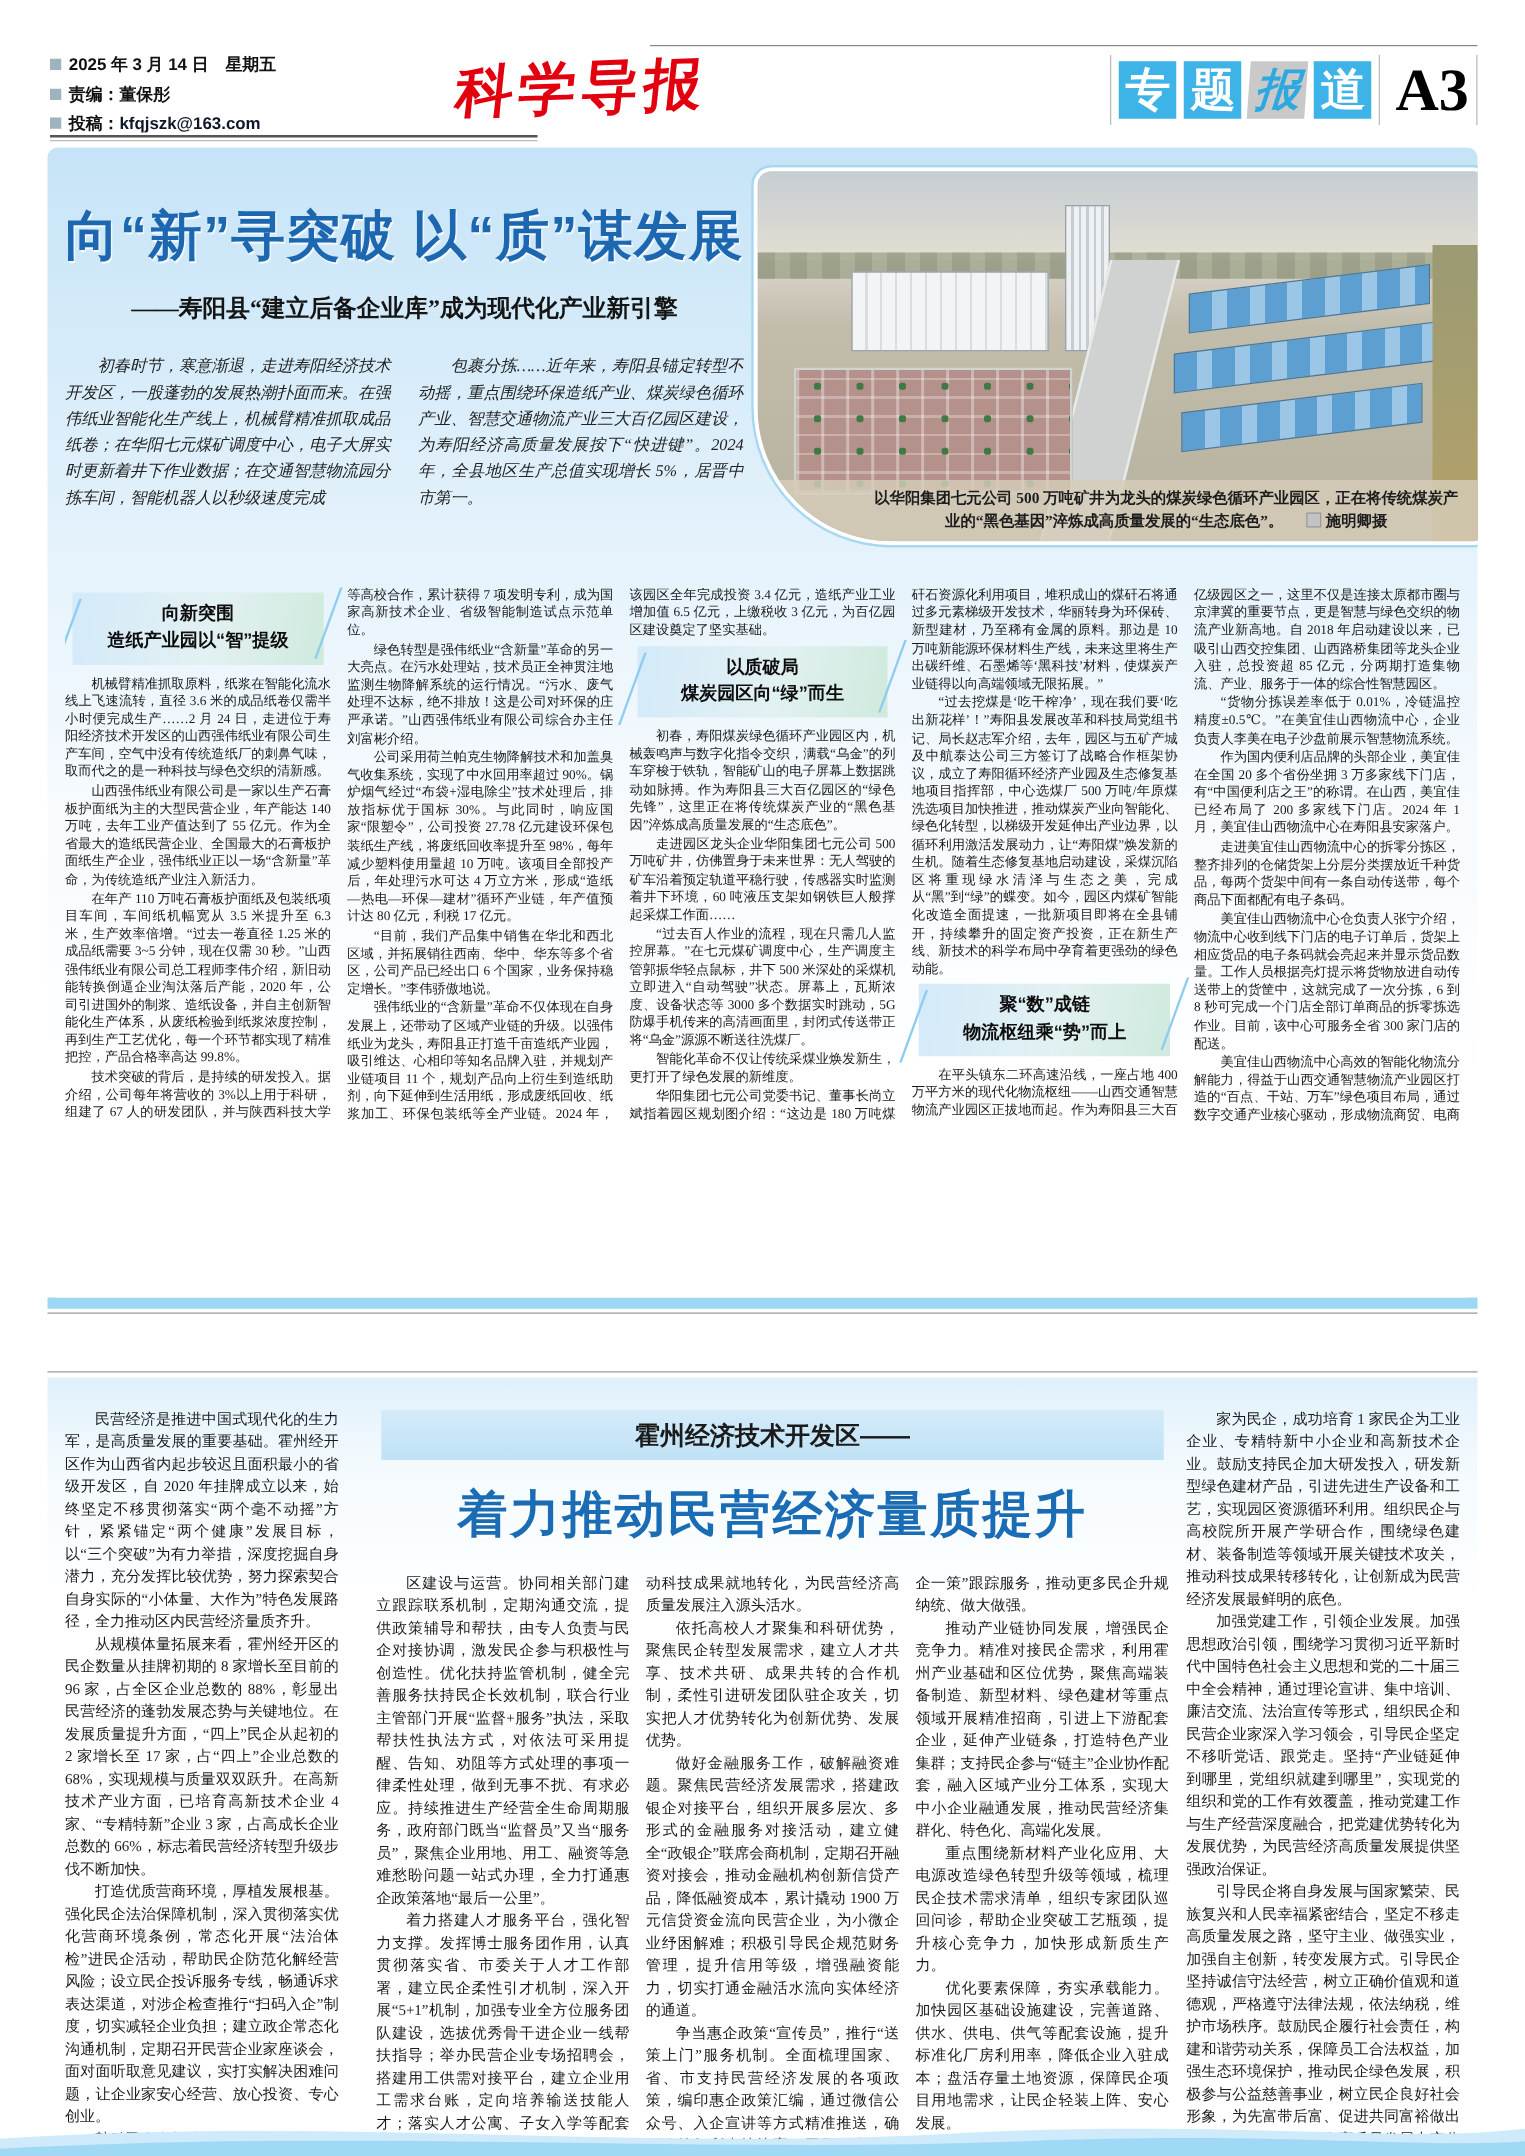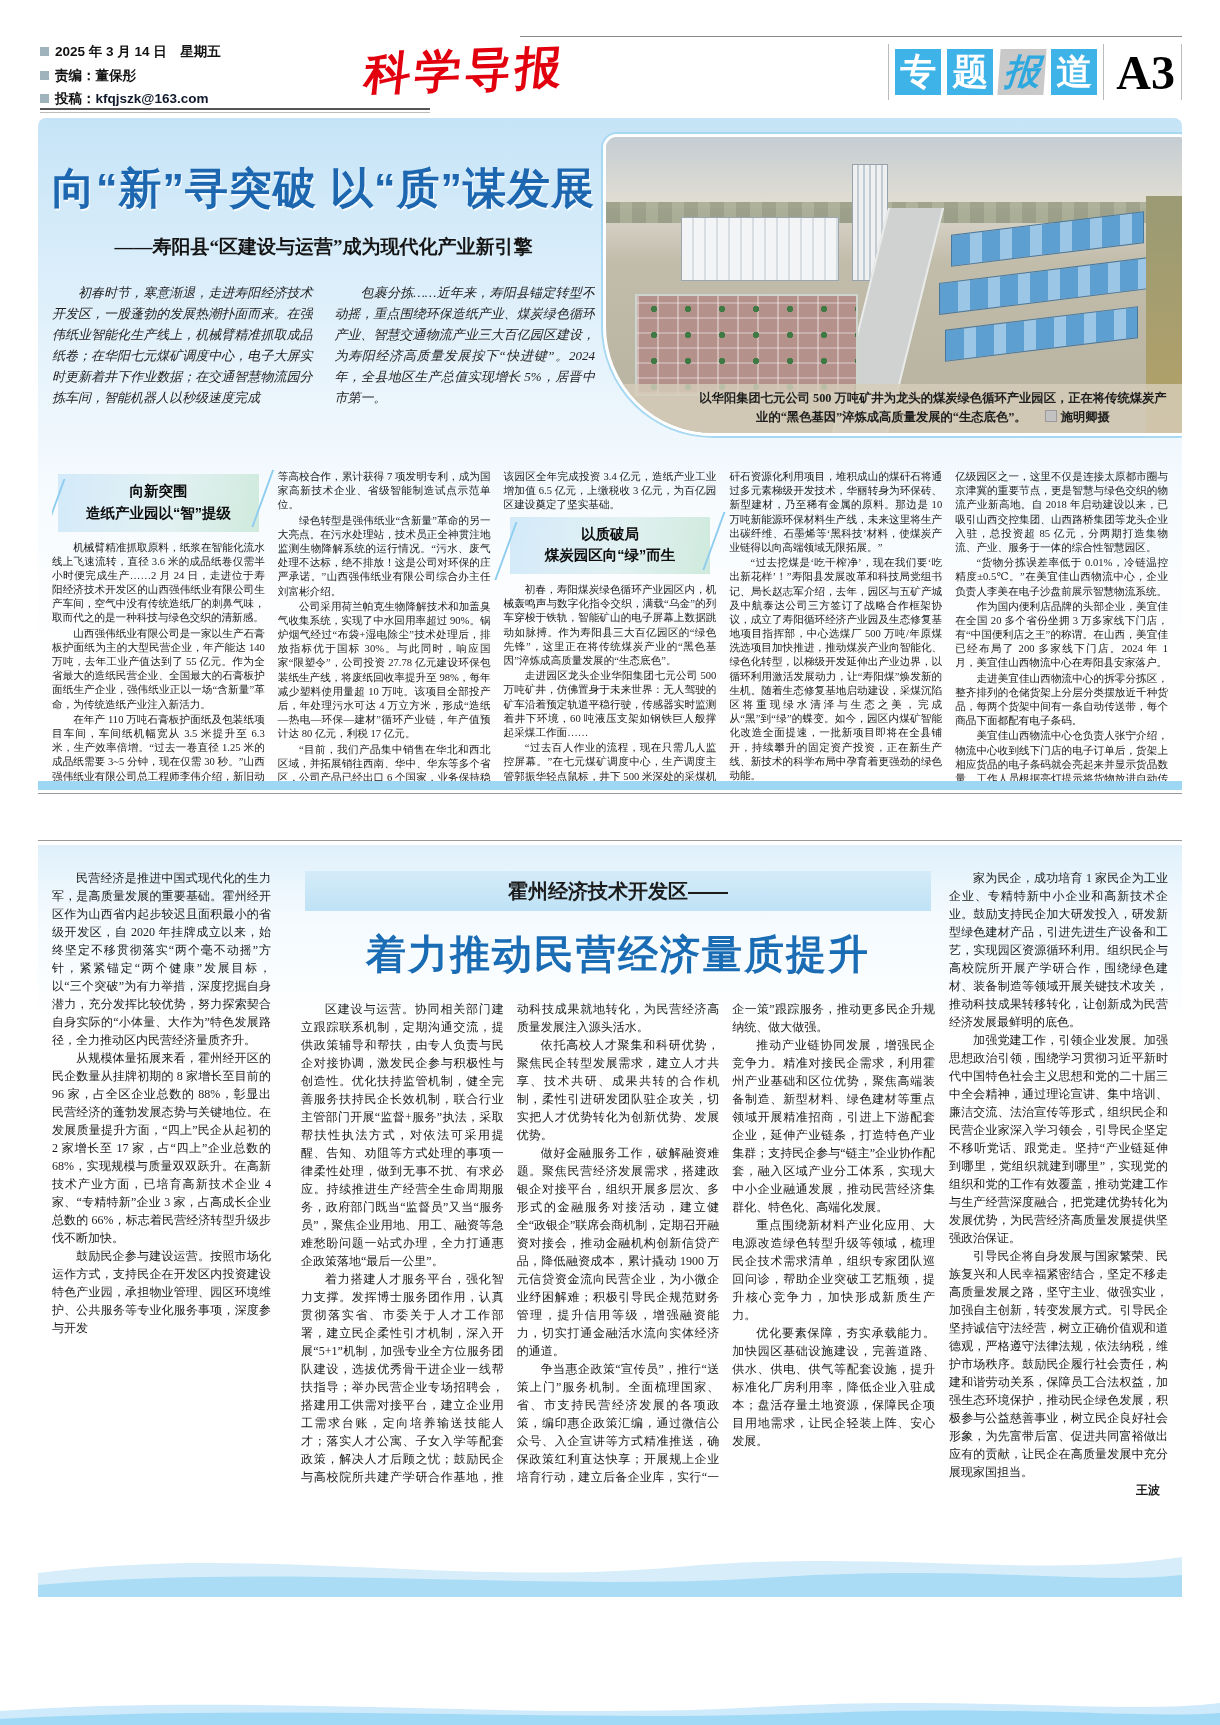--- a/index.html
+++ b/index.html
@@ -19,21 +19,21 @@
             letter-spacing:4px;}
   .hdr-right{position:absolute;right:38px;top:44px;display:flex;align-items:center;gap:6px;
              font-family:"Liberation Sans","DejaVu Sans",sans-serif;}
   .vsep{width:1px;height:56px;background:#bbb;}
   .blk{width:46px;height:46px;background:#3db3e8;color:#fff;font-size:36px;font-weight:900;
        display:flex;align-items:center;justify-content:center;line-height:1;}
   .blk.alt{background:#c9c9c9;color:#2ea9e0;font-style:italic;transform:skewX(-4deg);}
   .pageno{font-family:"Liberation Serif","DejaVu Serif",serif;font-size:48px;font-weight:900;color:#000;
           margin-left:6px;}
   
-  .panel1{position:relative;margin:0 38px;height:663px;border-radius:8px;
+  .panel1{position:relative;margin:0 38px;height:920px;border-radius:8px;
           background:linear-gradient(180deg,#c6e4f7 0%,#e2f1fb 32%,#f7fbfe 58%,#ffffff 82%);
           overflow:hidden;}
   .p1-top{display:flex;padding:16px 14px 0 14px;}
   .p1-head{width:552px;padding-right:8px;}
   .a1-title{margin:26px 0 0 0;font-family:"Liberation Sans","DejaVu Sans",sans-serif;
             font-size:43px;font-weight:900;color:#1c67b0;letter-spacing:1px;white-space:nowrap;
             text-shadow:1px 2px 1px rgba(255,255,255,.85);}
   .a1-sub{margin:16px 0 0 0;text-align:center;font-size:19px;font-weight:bold;color:#151515;}
   .a1-intro{margin-top:22px;column-count:2;column-gap:22px;font-style:italic;
             font-size:13px;line-height:1.62;text-align:justify;color:#222;height:178px;overflow:hidden;}
@@ -130,21 +130,21 @@
       <div class="vsep"></div>
       <div class="pageno">A3</div>
       <div class="vsep"></div>
     </div>
   </div>
 
   <section class="panel1">
     <div class="p1-top">
       <div class="p1-head">
         <h1 class="a1-title">向“新”寻突破  以“质”谋发展</h1>
-        <p class="a1-sub">——寿阳县“区建设与运营”成为现代化产业新引擎</p>
+        <p class="a1-sub">——寿阳县“建立后备企业库”成为现代化产业新引擎</p>
         <div class="a1-intro">
           <p>初春时节，寒意渐退，走进寿阳经济技术开发区，一股蓬勃的发展热潮扑面而来。在强伟纸业智能化生产线上，机械臂精准抓取成品纸卷；在华阳七元煤矿调度中心，电子大屏实时更新着井下作业数据；在交通智慧物流园分拣车间，智能机器人以秒级速度完成</p>
           <p>包裹分拣……近年来，寿阳县锚定转型不动摇，重点围绕环保造纸产业、煤炭绿色循环产业、智慧交通物流产业三大百亿园区建设，为寿阳经济高质量发展按下“快进键”。2024 年，全县地区生产总值实现增长 5%，居晋中市第一。</p>
         </div>
       </div>
       <figure class="photo" style="margin:0;">
         <div class="ph-sky"></div>
         <div class="ph-trees"></div>
         <div class="ph-offices"></div>
         <div class="ph-tower"></div>
@@ -200,20 +200,21 @@
   <div class="divider">
     <div class="d-band"></div>
     <div class="d-white"></div>
   </div>
 
   <section class="panel2">
     <div class="p2-grid">
       <div class="p2-col">
         <p>民营经济是推进中国式现代化的生力军，是高质量发展的重要基础。霍州经开区作为山西省内起步较迟且面积最小的省级开发区，自 2020 年挂牌成立以来，始终坚定不移贯彻落实“两个毫不动摇”方针，紧紧锚定“两个健康”发展目标，以“三个突破”为有力举措，深度挖掘自身潜力，充分发挥比较优势，努力探索契合自身实际的“小体量、大作为”特色发展路径，全力推动区内民营经济量质齐升。</p>
         <p>从规模体量拓展来看，霍州经开区的民企数量从挂牌初期的 8 家增长至目前的 96 家，占全区企业总数的 88%，彰显出民营经济的蓬勃发展态势与关键地位。在发展质量提升方面，“四上”民企从起初的 2 家增长至 17 家，占“四上”企业总数的 68%，实现规模与质量双双跃升。在高新技术产业方面，已培育高新技术企业 4 家、“专精特新”企业 3 家，占高成长企业总数的 66%，标志着民营经济转型升级步伐不断加快。</p>
+        <p>打造优质营商环境，厚植发展根基。强化民企法治保障机制，深入贯彻落实优化营商环境条例，常态化开展“法治体检”进民企活动，帮助民企防范化解经营风险；设立民企投诉服务专线，畅通诉求表达渠道，对涉企检查推行“扫码入企”制度，切实减轻企业负担；建立政企常态化沟通机制，定期召开民营企业家座谈会，面对面听取意见建议，实打实解决困难问题，让企业家安心经营、放心投资、专心创业。</p>
         <p>鼓励民企参与建设运营。按照市场化运作方式，支持民企在开发区内投资建设特色产业园，承担物业管理、园区环境维护、公共服务等专业化服务事项，深度参与开发</p>
       </div>
       <div class="p2-center">
         <div class="kicker">霍州经济技术开发区——</div>
         <h2 class="a2-title">着力推动民营经济量质提升</h2>
         <div class="p2-ccols">
           <p>区建设与运营。协同相关部门建立跟踪联系机制，定期沟通交流，提供政策辅导和帮扶，由专人负责与民企对接协调，激发民企参与积极性与创造性。优化扶持监管机制，健全完善服务扶持民企长效机制，联合行业主管部门开展“监督+服务”执法，采取帮扶性执法方式，对依法可采用提醒、告知、劝阻等方式处理的事项一律柔性处理，做到无事不扰、有求必应。持续推进生产经营全生命周期服务，政府部门既当“监督员”又当“服务员”，聚焦企业用地、用工、融资等急难愁盼问题一站式办理，全力打通惠企政策落地“最后一公里”。</p>
           <p>着力搭建人才服务平台，强化智力支撑。发挥博士服务团作用，认真贯彻落实省、市委关于人才工作部署，建立民企柔性引才机制，深入开展“5+1”机制，加强专业全方位服务团队建设，选拔优秀骨干进企业一线帮扶指导；举办民营企业专场招聘会，搭建用工供需对接平台，建立企业用工需求台账，定向培养输送技能人才；落实人才公寓、子女入学等配套政策，解决人才后顾之忧；鼓励民企与高校院所共建产学研合作基地，推动科技成果就地转化，为民营经济高质量发展注入源头活水。</p>
           <p>依托高校人才聚集和科研优势，聚焦民企转型发展需求，建立人才共享、技术共研、成果共转的合作机制，柔性引进研发团队驻企攻关，切实把人才优势转化为创新优势、发展优势。</p>
           <p>做好金融服务工作，破解融资难题。聚焦民营经济发展需求，搭建政银企对接平台，组织开展多层次、多形式的金融服务对接活动，建立健全“政银企”联席会商机制，定期召开融资对接会，推动金融机构创新信贷产品，降低融资成本，累计撬动 1900 万元信贷资金流向民营企业，为小微企业纾困解难；积极引导民企规范财务管理，提升信用等级，增强融资能力，切实打通金融活水流向实体经济的通道。</p>

